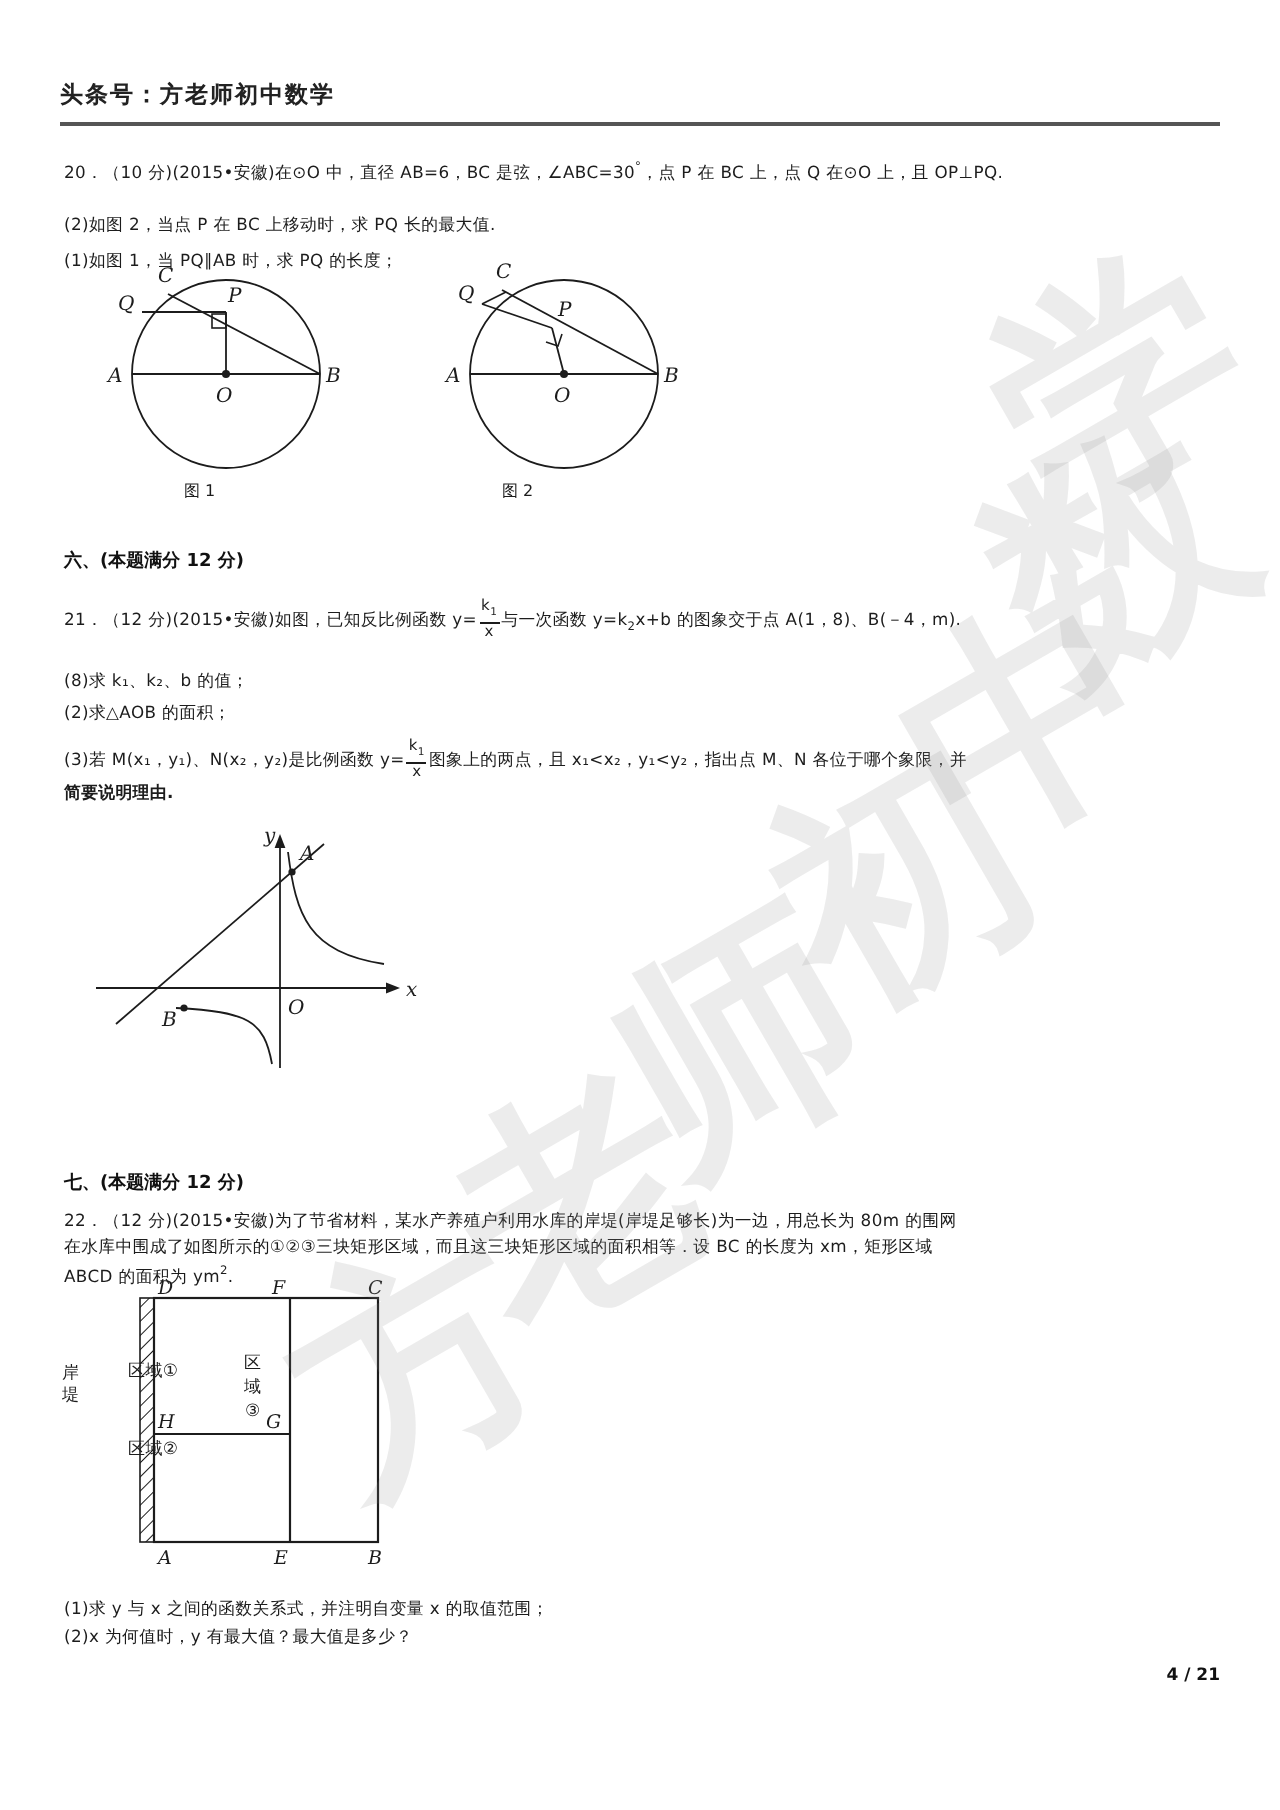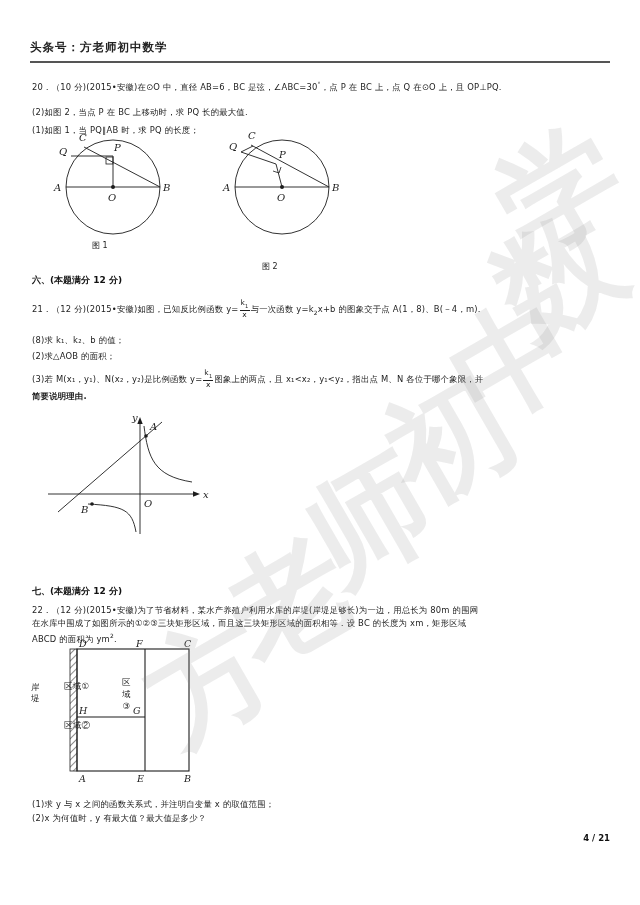--- a/index.html
+++ b/index.html
@@ -182,21 +182,21 @@
     <polyline points="63,47 69,49 71,43" fill="none" stroke="#1c1c1c" stroke-width="0.8"></polyline>
     <circle cx="72" cy="63" r="2" fill="#1c1c1c"></circle>
     <text x="13" y="67" font-size="10">A</text>
     <text x="122" y="67" font-size="10">B</text>
     <text x="38" y="15" font-size="10">C</text>
     <text x="67" y="77" font-size="10">O</text>
     <text x="69" y="34" font-size="10">P</text>
     <text x="19" y="26" font-size="10">Q</text>
   </svg>
 </div>
-<div class="figcap" style="top:240px; left:262px;margin-top:21px;">图 2</div>
+<div class="figcap" style="top:240px; left:251px;">图 2</div>
 
 <div class="sec-head" style="top:274px; left:32px;">六、(本题满分 12 分)</div>
 
 <div class="txt" style="top:300px; left:32px;">
   <span>21．</span><span>（12 分)</span><span>(2015•安徽)</span><span>如图，已知反比例函数 y=</span><span class="frac"><span class="num"><span>k</span><sub>1</sub></span><span class="den">x</span></span><span>与一次函数 y=k</span><sub>2</sub><span>x+b 的图象交于点 A(1，8)、B(－4，m).</span>
 </div>
 <div class="txt" style="top:334px; left:32px;">(8)求 k₁、k₂、b 的值；</div>
 <div class="txt" style="top:350px; left:32px;">(2)求△AOB 的面积；</div>
 <div class="txt" style="top:370px; left:32px;">
   <span>(3)若 M(x₁，y₁)、N(x₂，y₂)是比例函数 y=</span><span class="frac"><span class="num"><span>k</span><sub>1</sub></span><span class="den">x</span></span><span>图象上的两点，且 x₁&lt;x₂，y₁&lt;y₂，指出点 M、N 各位于哪个象限，并</span>
@@ -265,21 +265,21 @@
     <text x="85" y="74" font-size="9.5">G</text>
   </svg>
 </div>
 
 <div style="position:absolute; top:682px; left:31px; font-size:8.5px; line-height:11px; text-align:center; color:#1c1c1c;">
   <span>岸</span><br>
   <span>堤</span>
 </div>
 
 <div class="txt" style="top:680px; left:64px; font-size:8.5px;">区域①</div>
-<div class="txt" style="top:719px; left:64px; font-size:8.5px;font-family:Liberation Serif, serif;">区域②</div>
+<div class="txt" style="top:719px; left:64px; font-size:8.5px;">区域②</div>
 <div style="position:absolute; top:676px; left:122px; font-size:8.5px; line-height:12px; text-align:center; color:#1c1c1c;">
   <span>区</span><br>
   <span>域</span><br>
   <span>③</span>
 </div>
 
 <div class="txt" style="top:798px; left:32px;">(1)求 y 与 x 之间的函数关系式，并注明自变量 x 的取值范围；</div>
 <div class="txt" style="top:812px; left:32px;">(2)x 为何值时，y 有最大值？最大值是多少？</div>
 
 <div class="footer-page">4 / 21</div>

